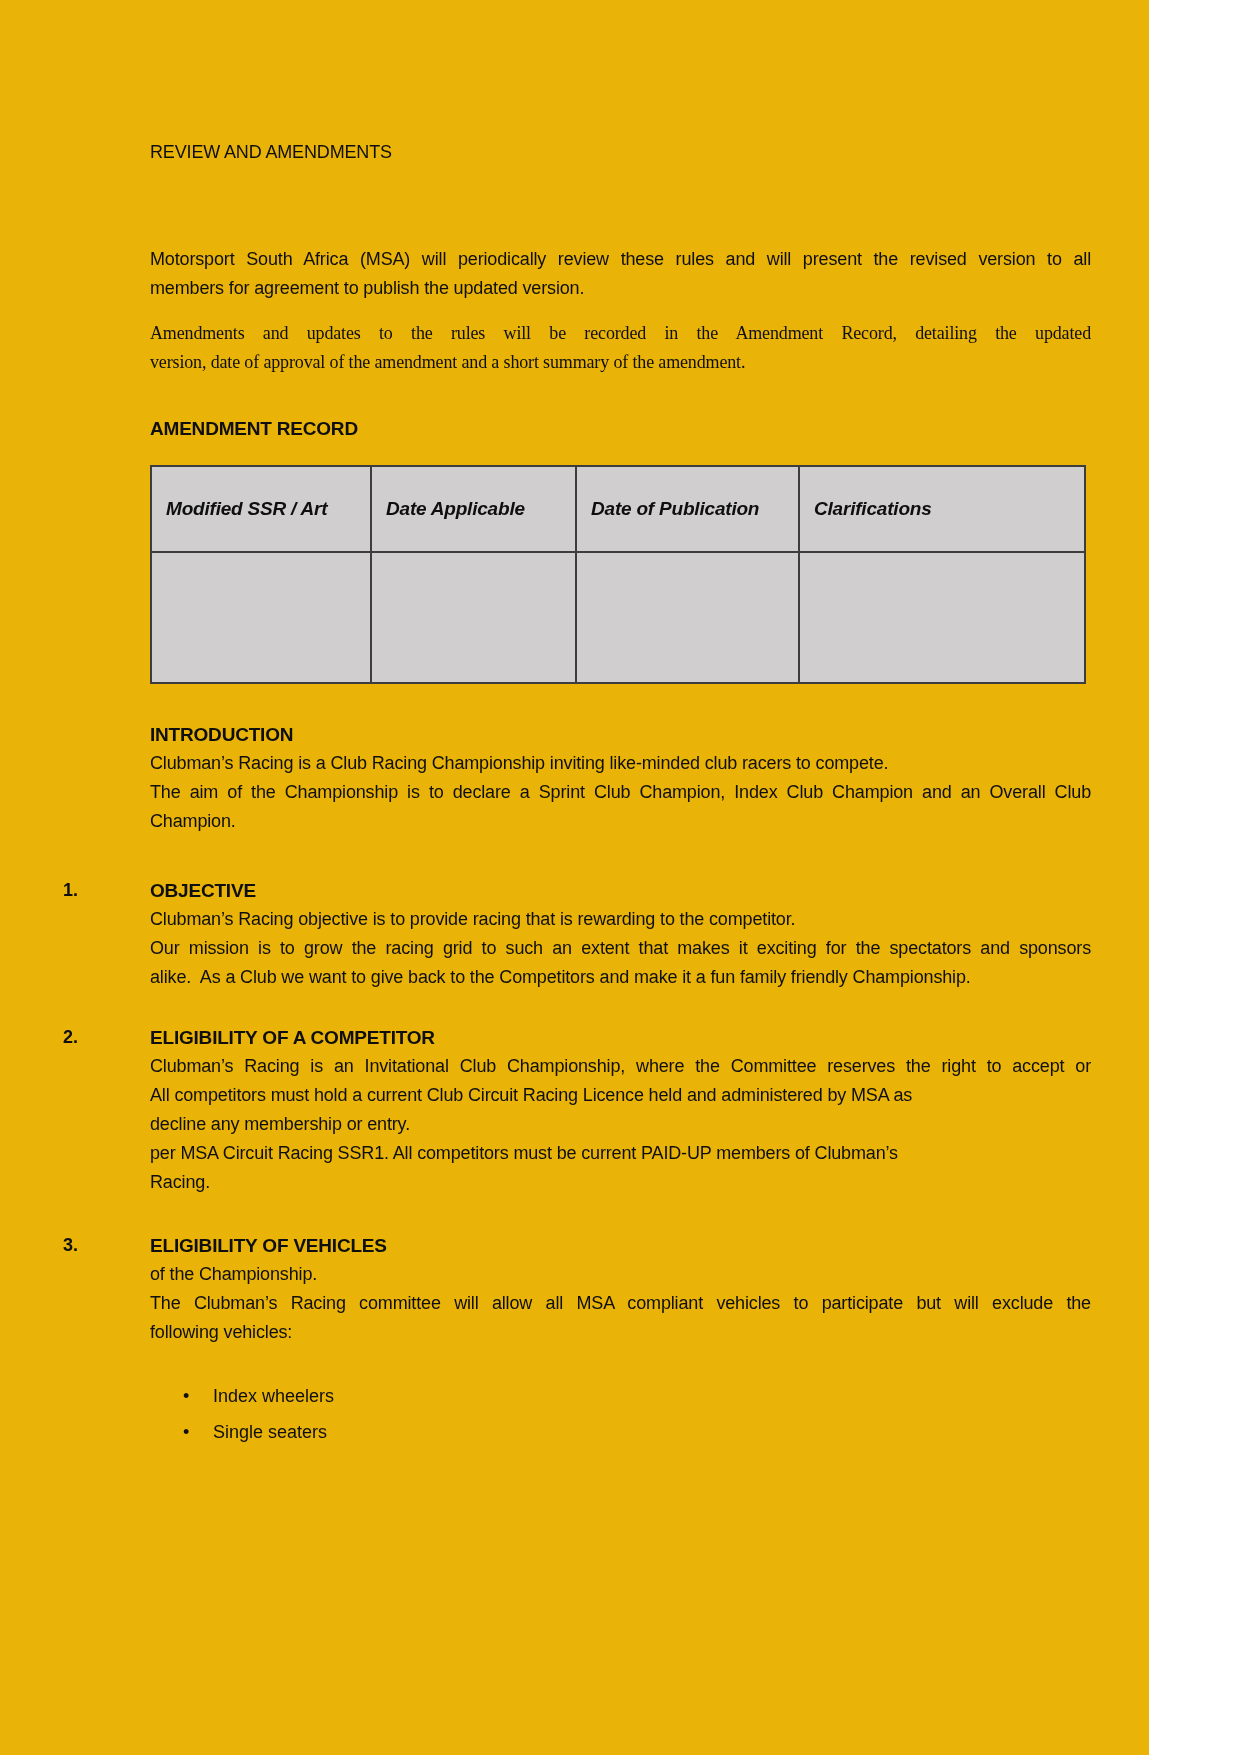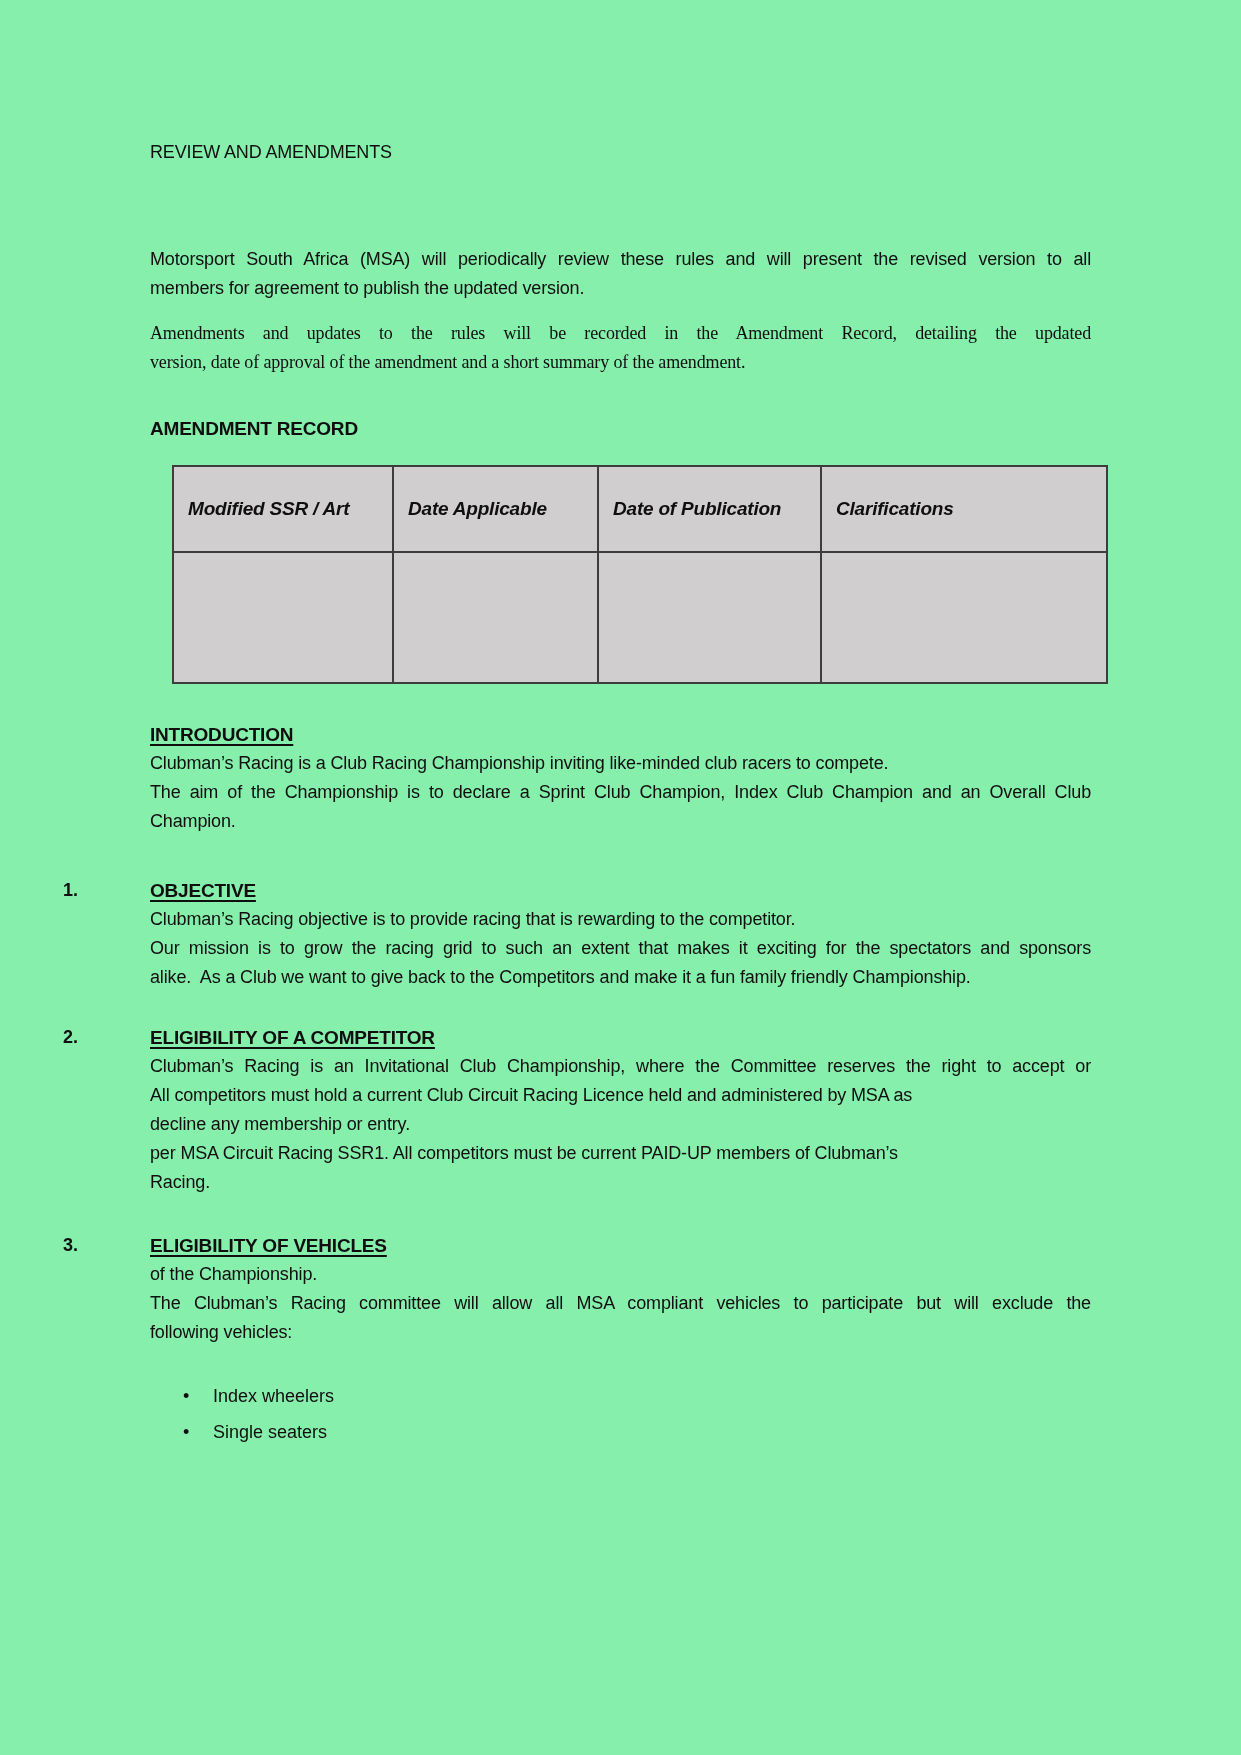--- a/index.html
+++ b/index.html
@@ -4,24 +4,24 @@
 <style>
   html,body{margin:0;padding:0;background:#ffffff;}
   body{
     width:1241px;height:1755px;
     font-family:"Liberation Sans",sans-serif;
     color:#0f0f0f;
     -webkit-font-smoothing:antialiased;
   }
   .page{
     position:relative;
-    width:1241px;height:1755px;
+    width:1149px;height:1755px;
     box-sizing:border-box;
     padding:138px 150px 0 150px;
-    background:#86efac;
+    background:#eab308;
     overflow:hidden;
   }
   .line{
     font-size:18px;
     line-height:29px;
     letter-spacing:-0.15px;
     white-space:pre-wrap;
     width:941px;
   }
   .j{
@@ -37,21 +37,20 @@
     font-size:19px;
     line-height:29px;
     font-weight:bold;
     letter-spacing:-0.2px;
   }
   table.amend-table{
     margin-top:22px;
     border-collapse:collapse;
     table-layout:fixed;
     width:934px;
-    margin-left:22px;
   }
   table.amend-table td{
     background:#d0cece;
     border:2px solid #3d3d3d;
     padding:0 8px 0 14px;
     overflow:hidden;
   }
   table.amend-table tr.head td{
     height:84px;
     vertical-align:middle;
@@ -61,21 +60,20 @@
     letter-spacing:-0.2px;
   }
   table.amend-table tr.bodyrow td{
     height:129px;
   }
   .intro{margin-top:36px;}
   .sec-heading{
     font-size:19px;
     line-height:29px;
     font-weight:bold;
-    text-decoration:underline;
     text-decoration-thickness:2px;
     text-underline-offset:3px;
     letter-spacing:-0.2px;
     width:941px;
   }
   .section{position:relative;}
   .s1{margin-top:40px;}
   .s2{margin-top:31px;}
   .s3{margin-top:34px;}
   .sec-num{

